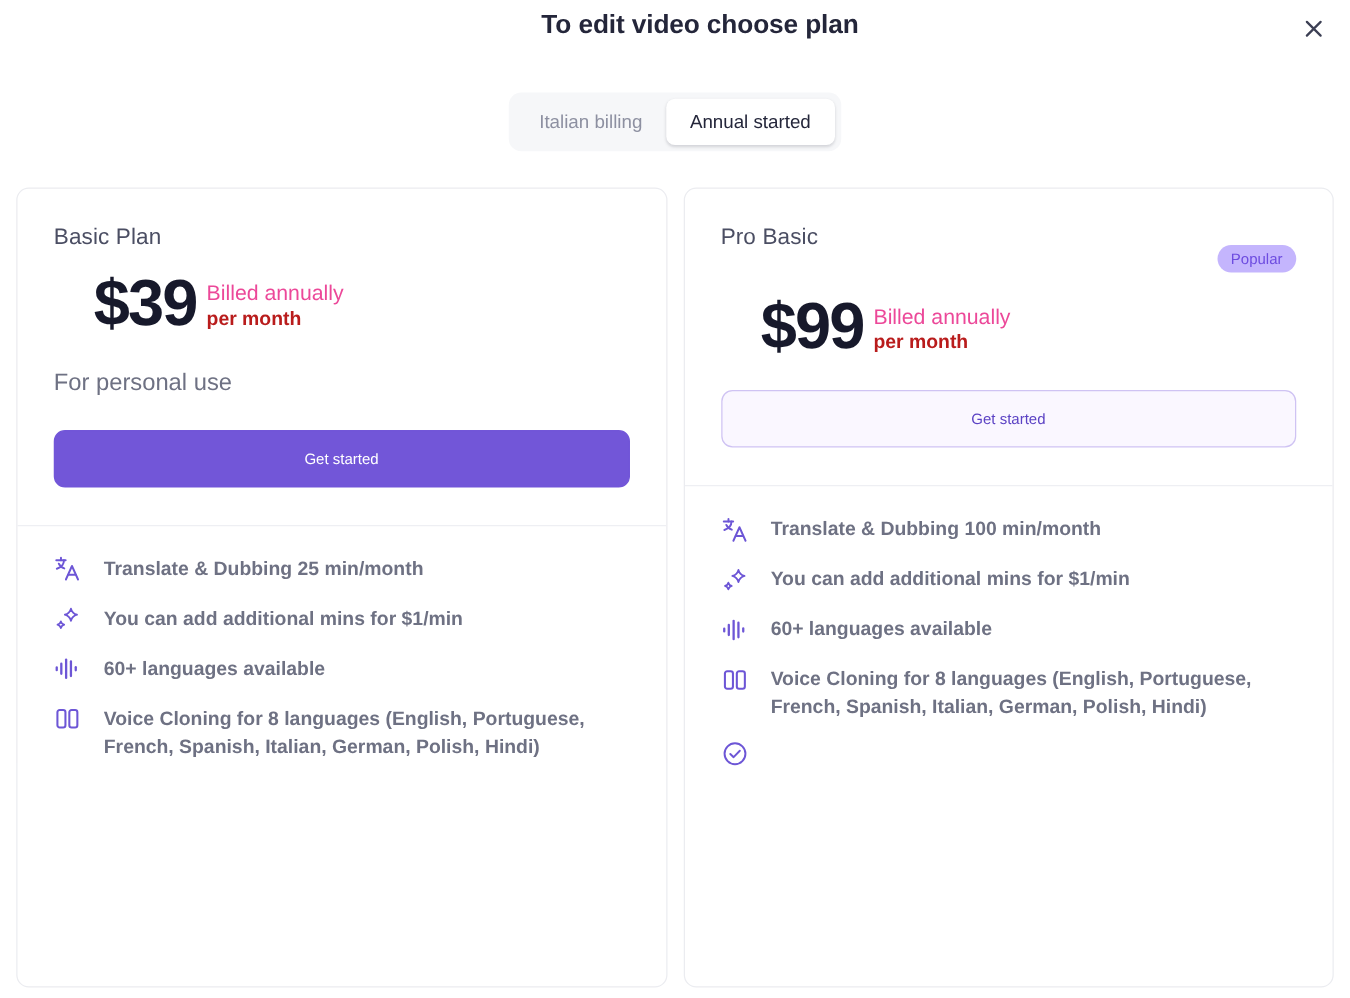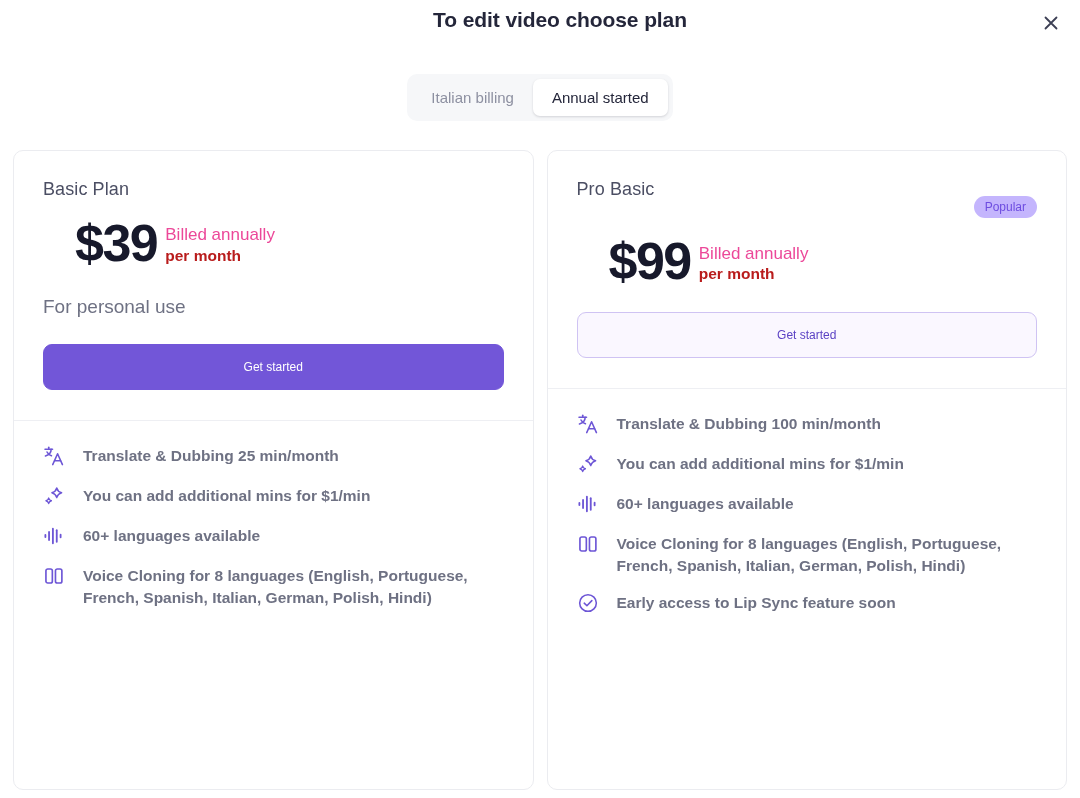--- a/index.html
+++ b/index.html
@@ -355,17 +355,16 @@
           </div>
           <div class="feature-text">Voice Cloning for 8 languages (English, Portuguese, French, Spanish, Italian, German, Polish, Hindi)</div>
         </div>
         <div class="feature">
           <div class="feature-icon">
             <span><svg width="22" height="22" viewBox="0 0 24 24" fill="none">
                 <circle cx="12" cy="12" r="9.1" stroke="#6d56d6" stroke-width="1.7"></circle>
                 <path d="M7.9 12.2 10.8 15l5.4-5.6" stroke="#6d56d6" stroke-width="1.7" stroke-linecap="round" stroke-linejoin="round"></path>
               </svg></span>
           </div>
-          <div class="feature-text">Early access to Lip Sync feature soon</div>
         </div>
       </div>
     </div>
   </div>
 
 </body></html>

